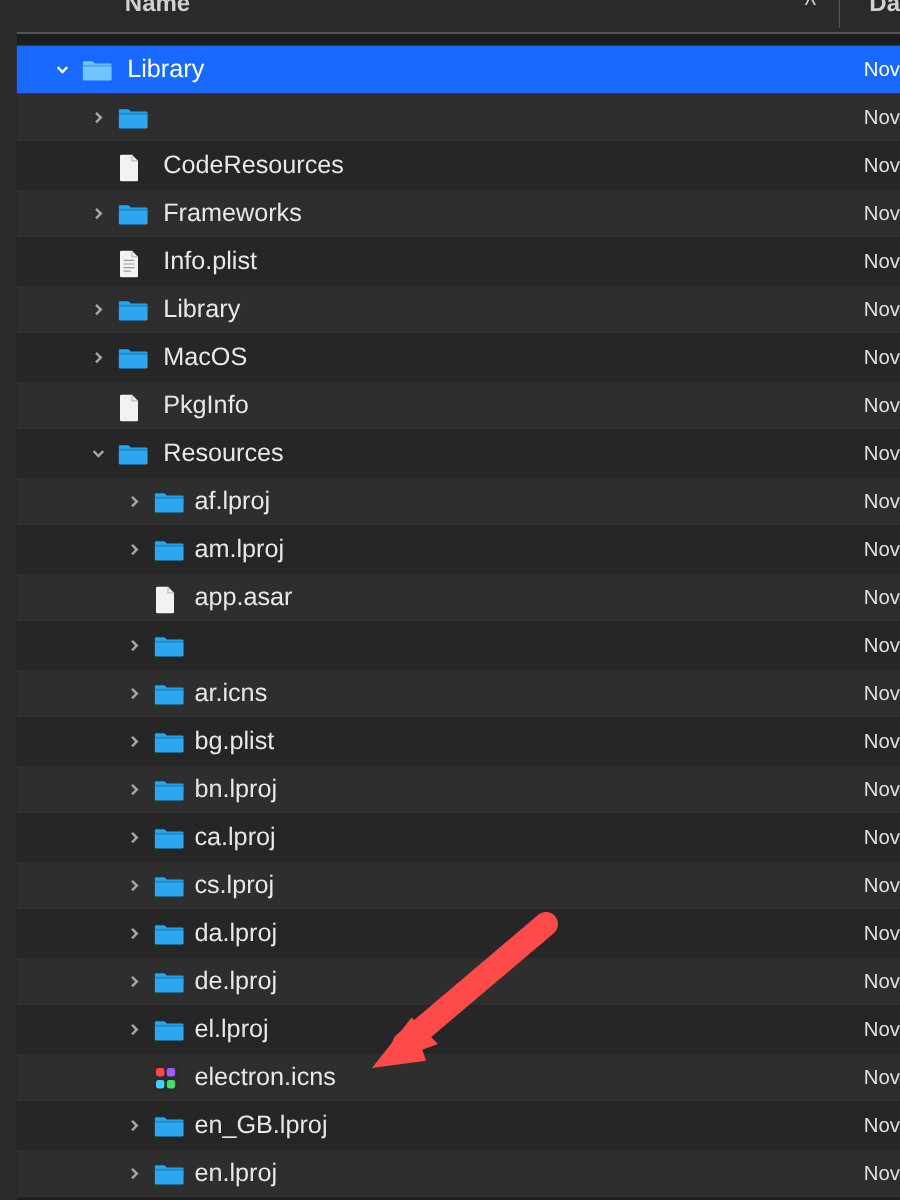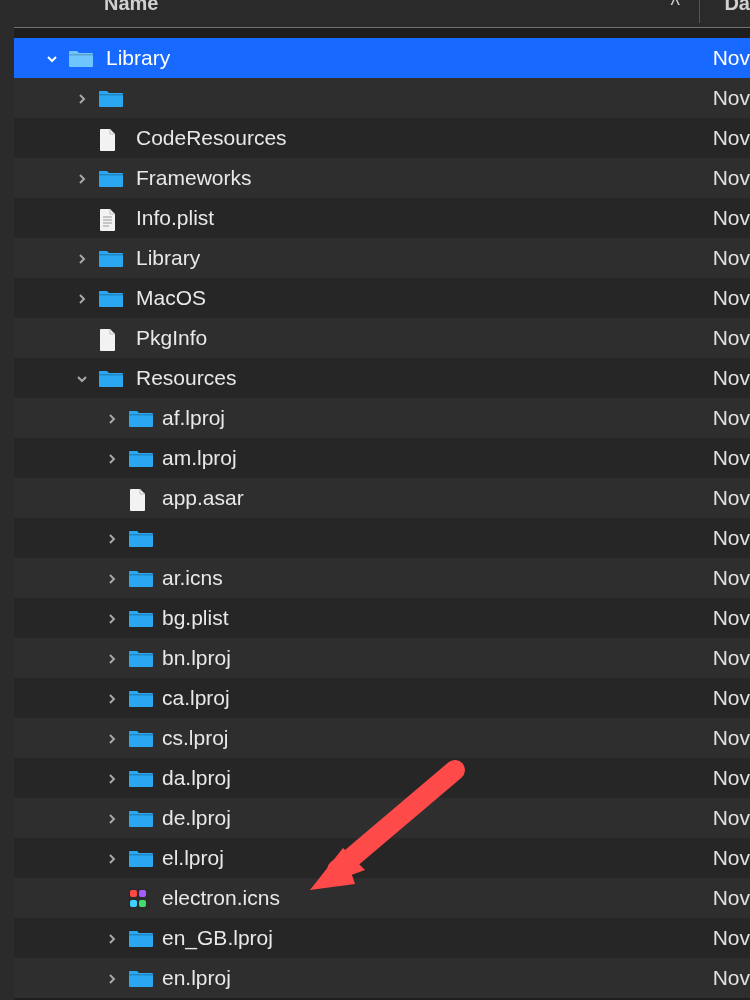--- a/index.html
+++ b/index.html
@@ -85,21 +85,21 @@
     .name {
       position: absolute;
       color: #e8e8e8;
       font-size: 21px;
       white-space: nowrap;
     }
     .date {
       position: absolute;
       right: 0;
       color: #e0e0e0;
-      font-size: 21px;
+      font-size: 17px;
       padding-left: 8px;
       overflow: hidden;
     }
     
     .lvl0 .disclosure { left: 28px; }
     .lvl0 .icon       { left: 54px; }
     .lvl0 .name       { left: 92px; }
 
     .lvl1 .disclosure { left: 58px; }
     .lvl1 .icon       { left: 84px; }

